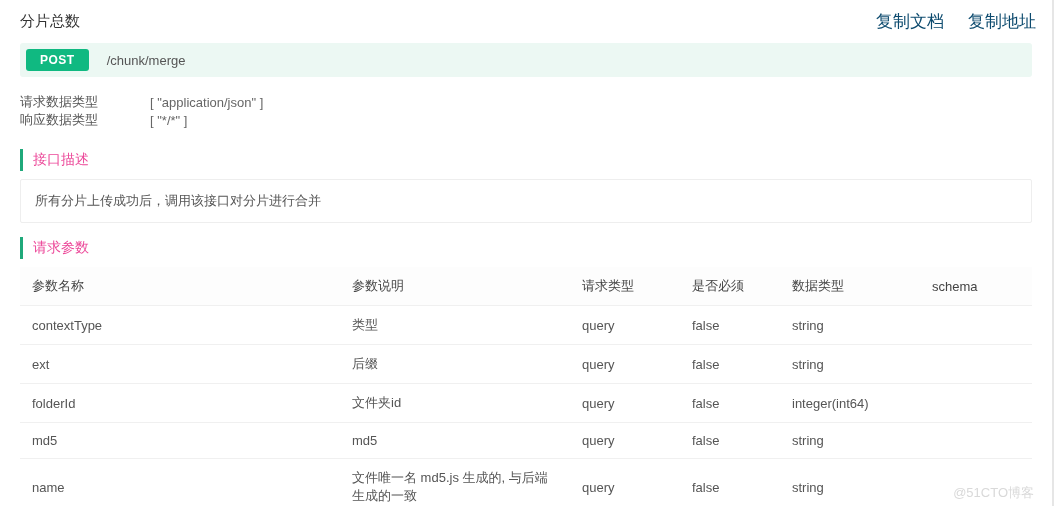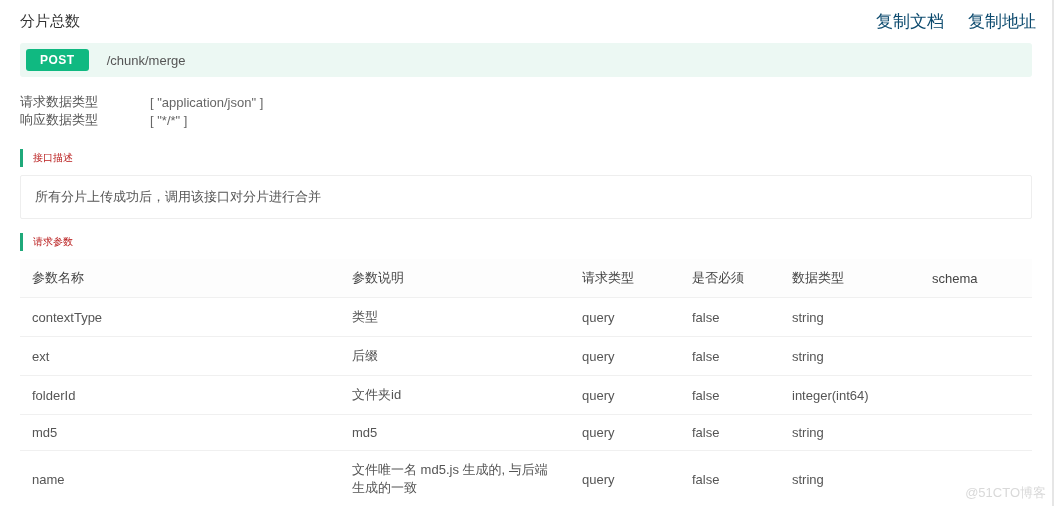--- a/index.html
+++ b/index.html
@@ -78,22 +78,22 @@
     width: 130px;
   }
   .type-value {
     color: #666;
     font-size: 13px;
   }
   .section-title {
     border-left: 3px solid #1fa97a;
     padding: 2px 0 2px 10px;
     margin: 6px 20px 8px 20px;
-    color: #b91c1c;
-    font-size: 10px;
+    color: #ec4899;
+    font-size: 14px;
   }
   .desc-box {
     margin: 0 20px 14px 20px;
     border: 1px solid #eee;
     border-radius: 2px;
     padding: 12px 14px;
     color: #555;
     font-size: 13px;
   }
   .params-table {
@@ -120,21 +120,21 @@
   }
   .col-name { width: 320px; }
   .col-desc { width: 230px; }
   .col-reqtype { width: 110px; }
   .col-required { width: 100px; }
   .col-datatype { width: 140px; }
   .col-schema { width: auto; }
   .link { color: #409eff; }
   .watermark {
     position: absolute;
-    right: 6px;
+    right: 18px;
     bottom: 4px;
     color: #d9d9d9;
     font-size: 13px;
     pointer-events: none;
   }
 </style>
 </head>
 <body>
 
 <div class="page">

